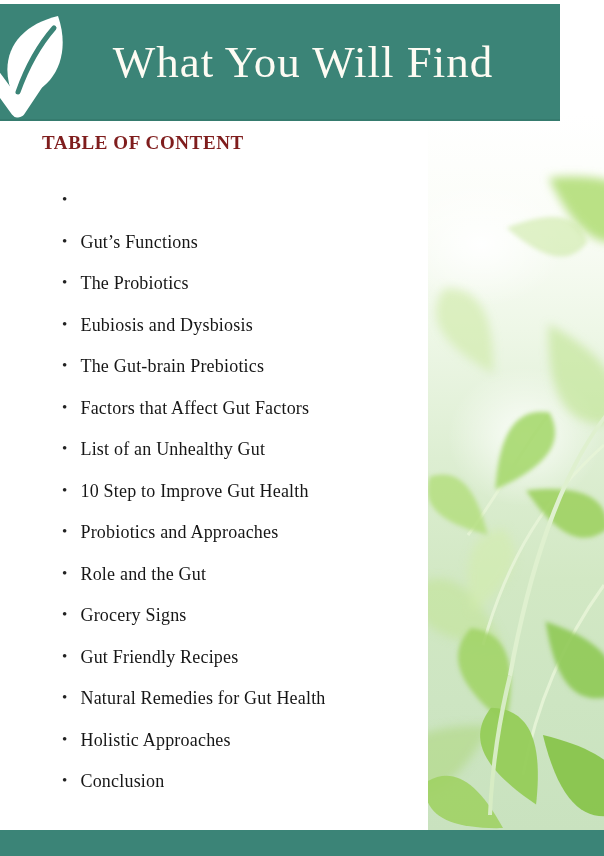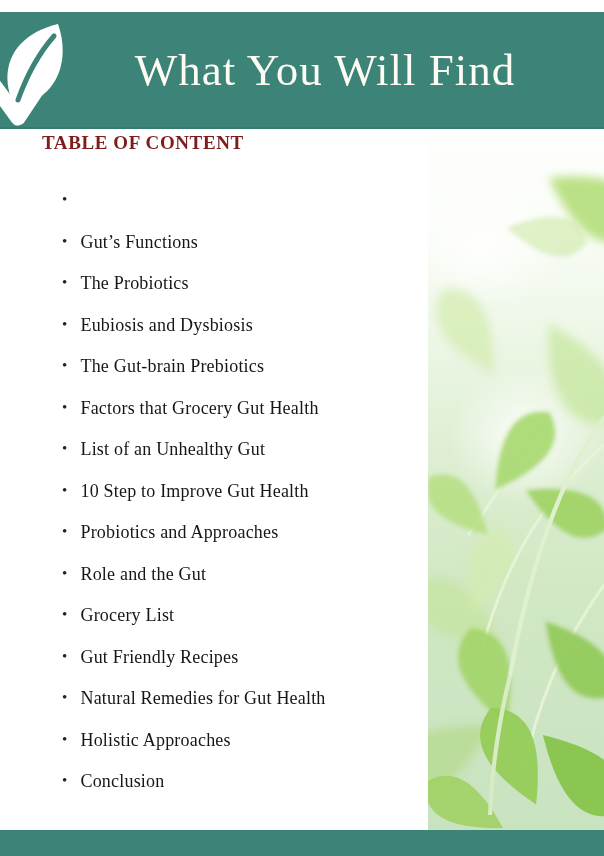--- a/index.html
+++ b/index.html
@@ -10,21 +10,21 @@
     position:relative;
     overflow:hidden;
   }
   .page{
     position:absolute;inset:0;
     width:604px;height:856px;
     background:#ffffff;
   }
   
   .header-band{
-    position:absolute;left:0;top:12px;width:604px;height:115px;
+    position:absolute;left:0;top:4px;width:560px;height:115px;
     background:#3b8477;
     border-bottom:2px solid #357b6e;
     z-index:3;
   }
   .header-title{
     position:absolute;left:0;top:0;right:0;height:115px;
     display:flex;align-items:center;justify-content:center;
     padding-left:46px;
     color:#fdfbf3;
     font-size:45px;
@@ -159,41 +159,41 @@
       <li>
         <span class="bullet">•</span>
         <span>Eubiosis and Dysbiosis</span>
       </li>
       <li>
         <span class="bullet">•</span>
         <span>The Gut-brain Prebiotics</span>
       </li>
       <li>
         <span class="bullet">•</span>
-        <span>Factors that Grocery Gut Health</span>
+        <span>Factors that Affect Gut Factors</span>
       </li>
       <li>
         <span class="bullet">•</span>
         <span>List of an Unhealthy Gut</span>
       </li>
       <li>
         <span class="bullet">•</span>
         <span>10 Step to Improve Gut Health</span>
       </li>
       <li>
         <span class="bullet">•</span>
         <span>Probiotics and Approaches</span>
       </li>
       <li>
         <span class="bullet">•</span>
         <span>Role and the Gut</span>
       </li>
       <li>
         <span class="bullet">•</span>
-        <span>Grocery List</span>
+        <span>Grocery Signs</span>
       </li>
       <li>
         <span class="bullet">•</span>
         <span>Gut Friendly Recipes</span>
       </li>
       <li>
         <span class="bullet">•</span>
         <span>Natural Remedies for Gut Health</span>
       </li>
       <li>

